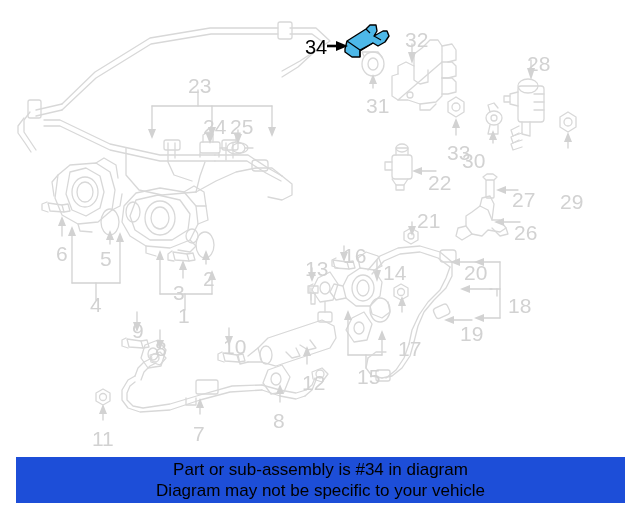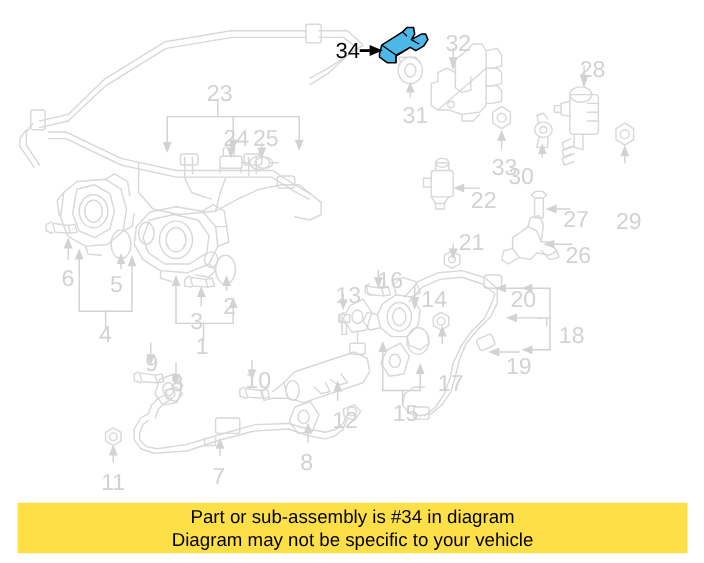--- a/index.html
+++ b/index.html
@@ -24,21 +24,21 @@
     top: 0;
     width: 640px;
     height: 512px;
   }
   .callout-banner {
     position: absolute;
     left: 16px;
     top: 457px;
     width: 609px;
     height: 46px;
-    background: #fde047;
+    background: #1d4ed8;
     display: flex;
     flex-direction: column;
     align-items: center;
     justify-content: center;
     box-sizing: border-box;
   }
   .banner-line {
     color: #000000;
     font-family: "Liberation Sans", sans-serif;
     font-size: 17px;

